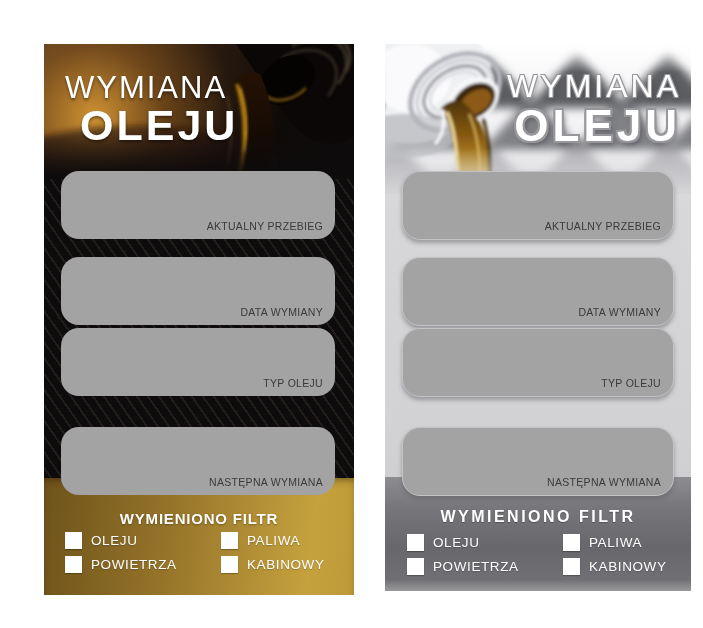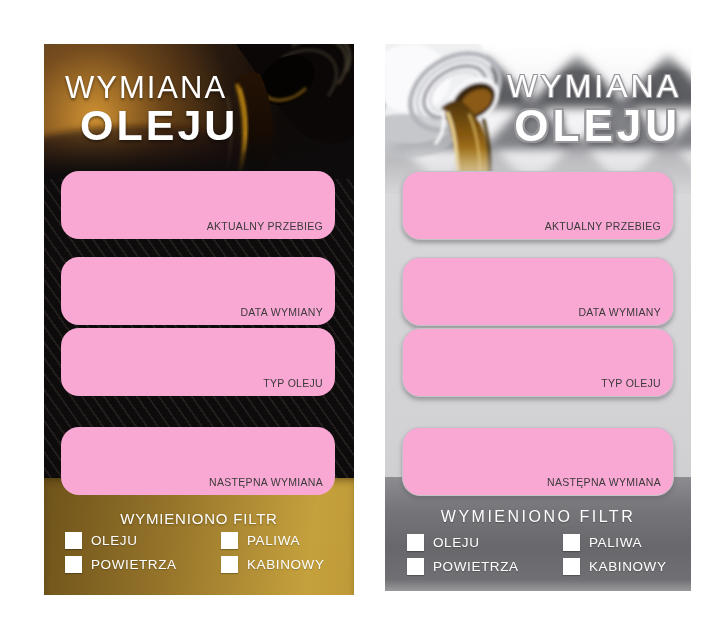--- a/index.html
+++ b/index.html
@@ -21,31 +21,31 @@
   .title{position:absolute;z-index:3;line-height:1;}
   .title-dark{left:21px;top:28px;color:#ffffff;text-shadow:0 2px 3px rgba(0,0,0,0.45);}
   .title-dark .l1{font-size:31px;font-weight:400;letter-spacing:2px;}
   .title-dark .l2{font-size:43px;font-weight:700;letter-spacing:3px;margin-left:15px;margin-top:1px;}
   .title-light{right:10px;top:26px;color:#ffffff;text-align:right;}
   .title-light .l1{font-size:32px;font-weight:400;letter-spacing:3px;
      text-shadow:-1px -1px 0 #97979b,1px -1px 0 #97979b,-1px 1px 0 #97979b,1px 1px 0 #97979b,2px 3px 4px rgba(60,60,65,0.45);}
   .title-light .l2{font-size:44px;font-weight:700;letter-spacing:4px;margin-top:2px;
      text-shadow:-2px -2px 0 #97979b,2px -2px 0 #97979b,-2px 2px 0 #97979b,2px 2px 0 #97979b,3px 4px 5px rgba(60,60,65,0.5);}
 
-  .field{position:absolute;left:17px;background:#f9a8d4;border-radius:18px;z-index:2;}
+  .field{position:absolute;left:17px;background:#a3a3a3;border-radius:18px;z-index:2;}
   .sticker-dark .field{width:274px;height:68px;}
   .sticker-light .field{width:272px;height:69px;border:1px solid #c3c3c7;box-shadow:0 3px 4px rgba(95,95,100,0.5);}
   .f1{top:127px;} .f2{top:213px;text-align:right;} .f3{top:284px;} .f4{top:383px;}
   .field .flabel{position:absolute;right:12px;bottom:7px;font-size:10.5px;letter-spacing:0.3px;color:#3a3a3a;}
 
   .bottom-band{position:absolute;left:0;right:0;bottom:0;z-index:1;}
   .band-gold{height:117px;background:linear-gradient(97deg,#6e531a 0%,#95742a 40%,#c5a13d 85%,#bf9a38 100%);box-shadow:inset 0 5px 8px -4px rgba(45,28,5,0.65);}
   .band-gray{height:114px;background:linear-gradient(180deg,#8d8d91 0%,#76767a 28%,#68686c 62%,#707074 90%,#9a9a9c 100%);}
 
-  .filter-heading{position:absolute;left:0;right:0;text-align:center;color:#ffffff;font-weight:400;z-index:3;}
+  .filter-heading{position:absolute;left:0;right:0;text-align:center;color:#ffffff;font-weight:700;z-index:3;}
   .sticker-dark .filter-heading{top:466px;font-size:15px;letter-spacing:0.8px;text-shadow:0 1px 2px rgba(70,45,5,0.5);}
   .sticker-light .filter-heading{top:464px;font-size:16px;letter-spacing:2.5px;text-shadow:0 1px 1px rgba(45,45,48,0.45);}
 
   .filters{position:absolute;display:grid;grid-template-columns:156px auto;grid-row-gap:7px;z-index:3;}
   .sticker-dark .filters{left:21px;top:488px;}
   .sticker-light .filters{left:22px;top:490px;}
   .opt{display:flex;align-items:center;}
   .opt .box{width:17px;height:17px;background:#ffffff;margin-right:9px;flex:0 0 auto;box-shadow:0 1px 1px rgba(0,0,0,0.25);}
   .opt .olabel{color:#ffffff;font-size:13.5px;letter-spacing:0.6px;text-shadow:0 1px 1px rgba(40,40,40,0.3);}
 </style>

